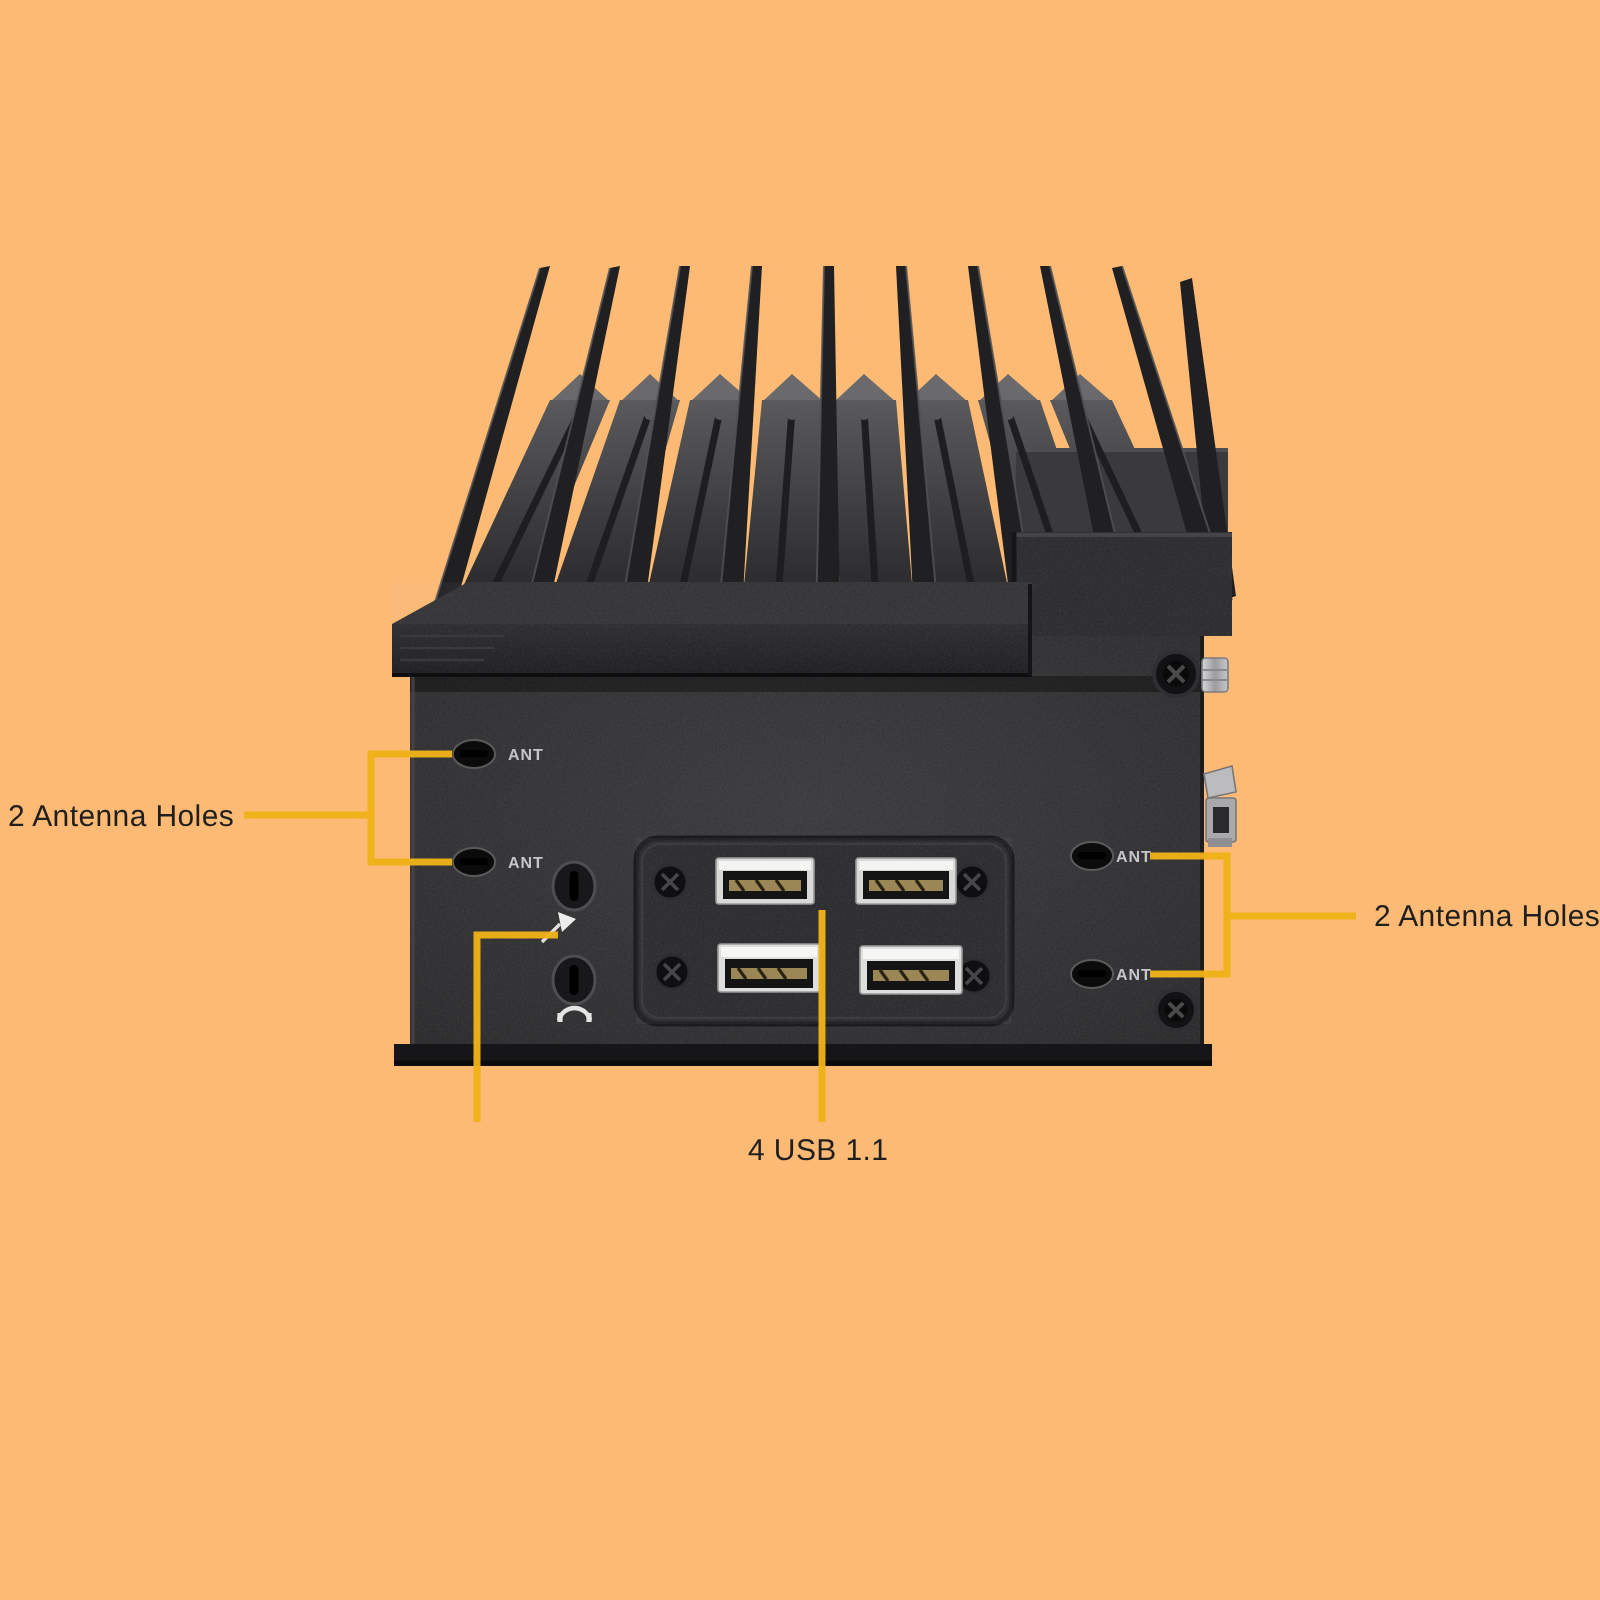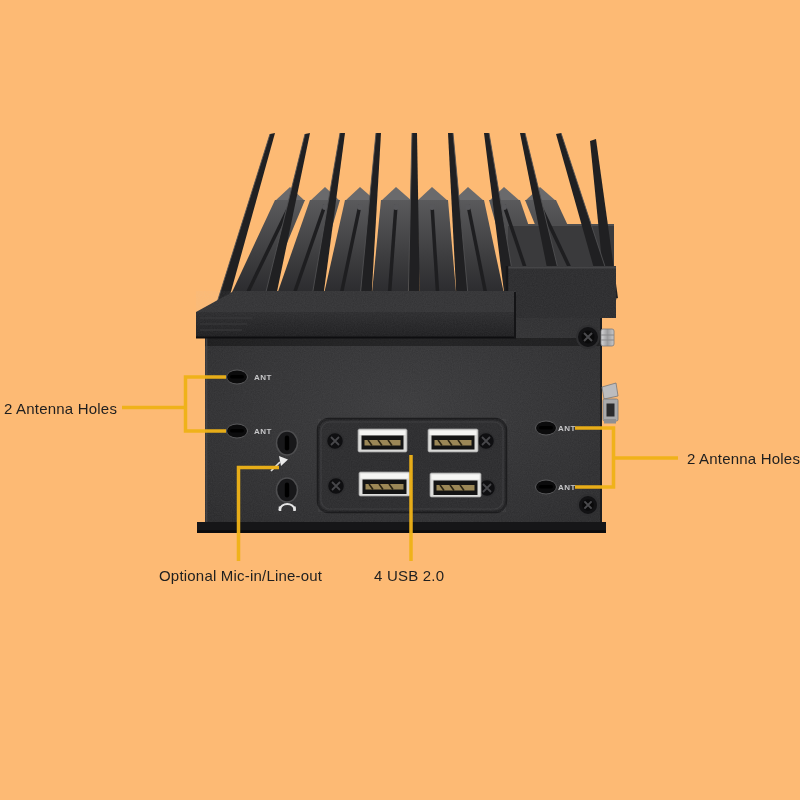--- a/index.html
+++ b/index.html
@@ -283,17 +283,16 @@
     <path d="M575,428 L613.5,428 L613.5,487 L575,487 M613.5,458 L678,458"></path>
     <path d="M279,467.5 L238.5,467.5 L238.5,561"></path>
     <path d="M411,455 L411,561"></path>
   </g>
 </svg>
 
 <div class="callout-label" style="left:4px;top:400px;">2 Antenna Holes</div>
 
 <div class="callout-label" style="left:687px;top:450px;">2 Antenna Holes</div>
 
-<div class="callout-label" style="left:159px;top:567px;">Optional Mic-in/Line-out</div>
-
-<div class="callout-label" style="left:374px;top:567px;">4 USB 2.0</div>
+
+<div class="callout-label" style="left:374px;top:567px;">4 USB 1.1</div>
 
 </div>
 
 </body></html>

